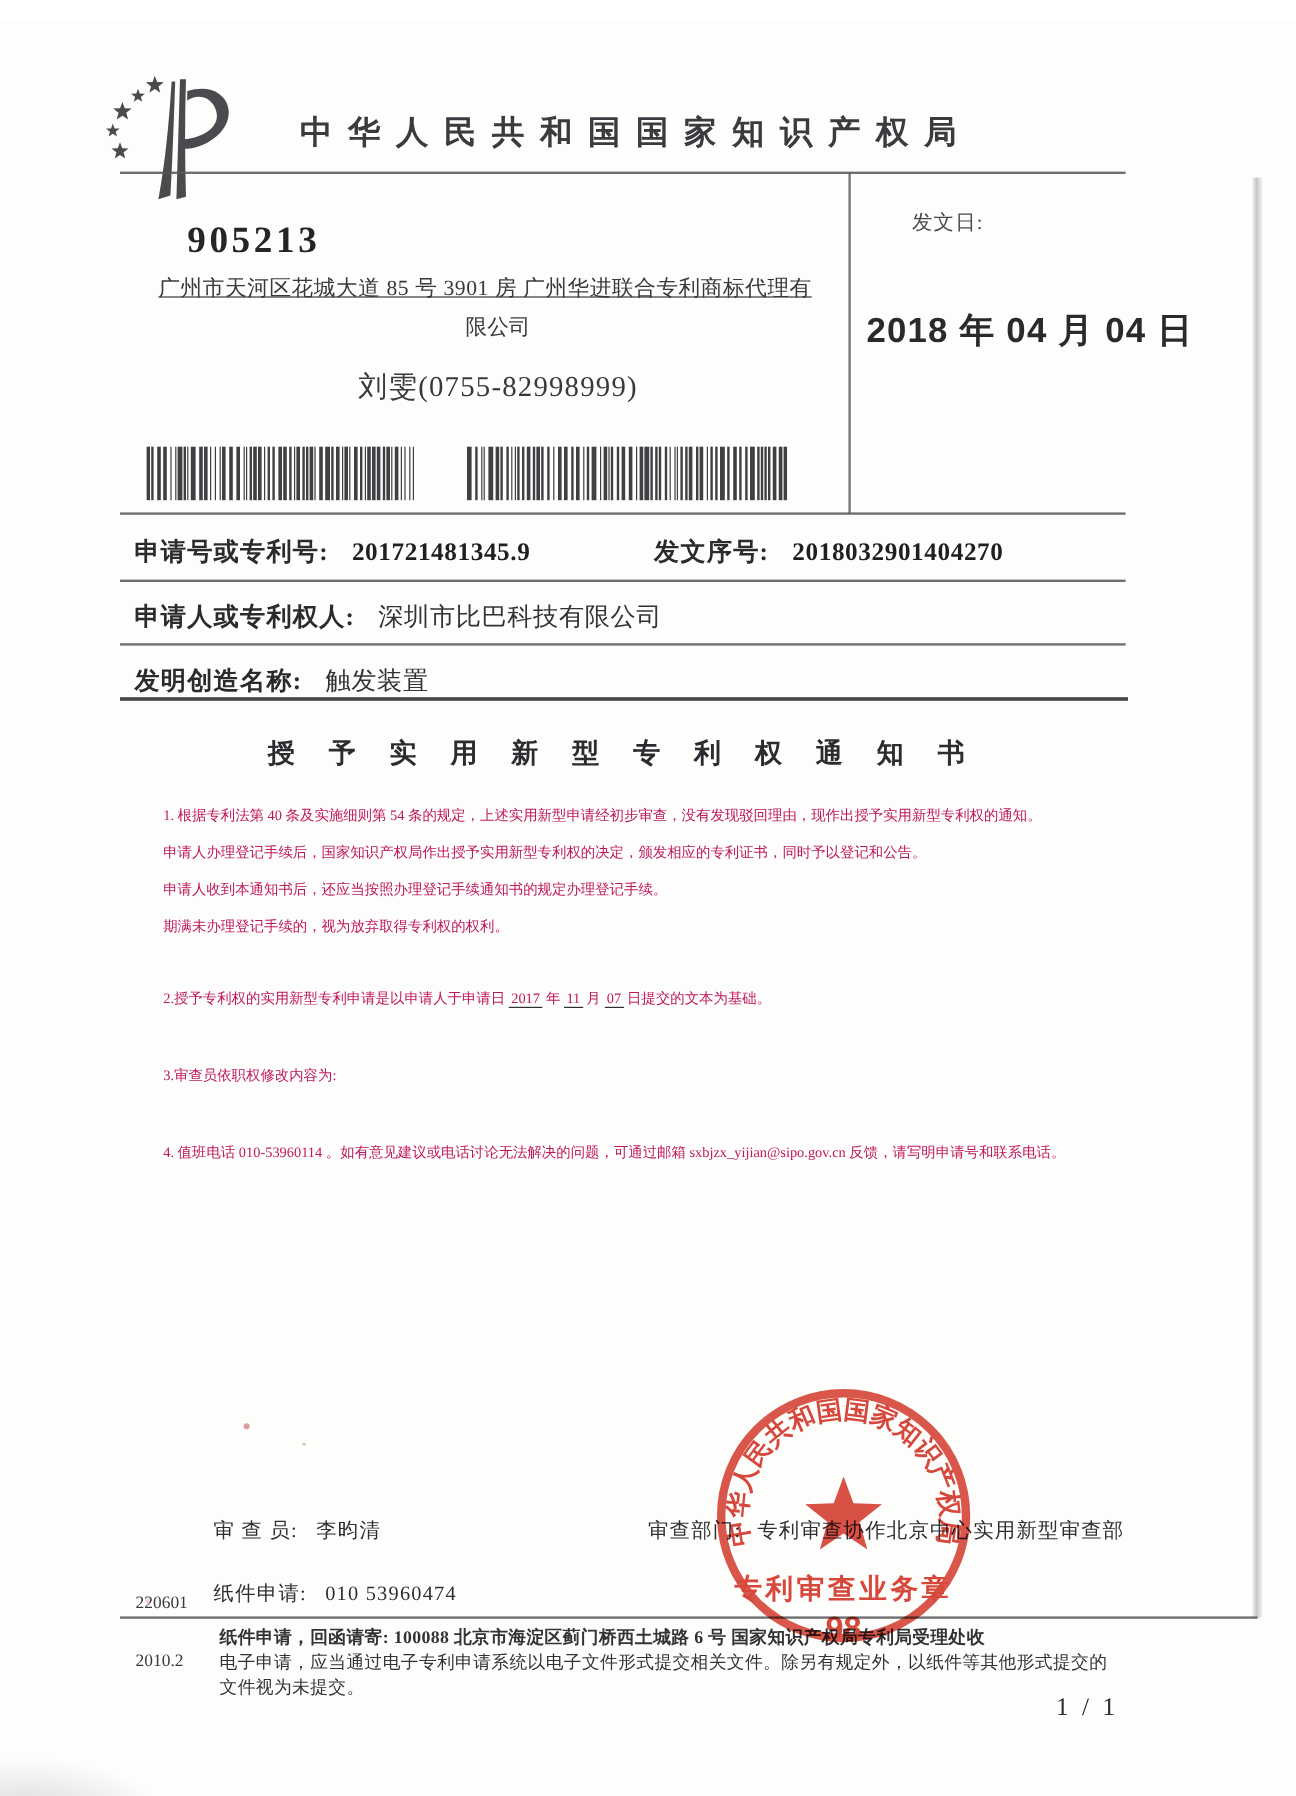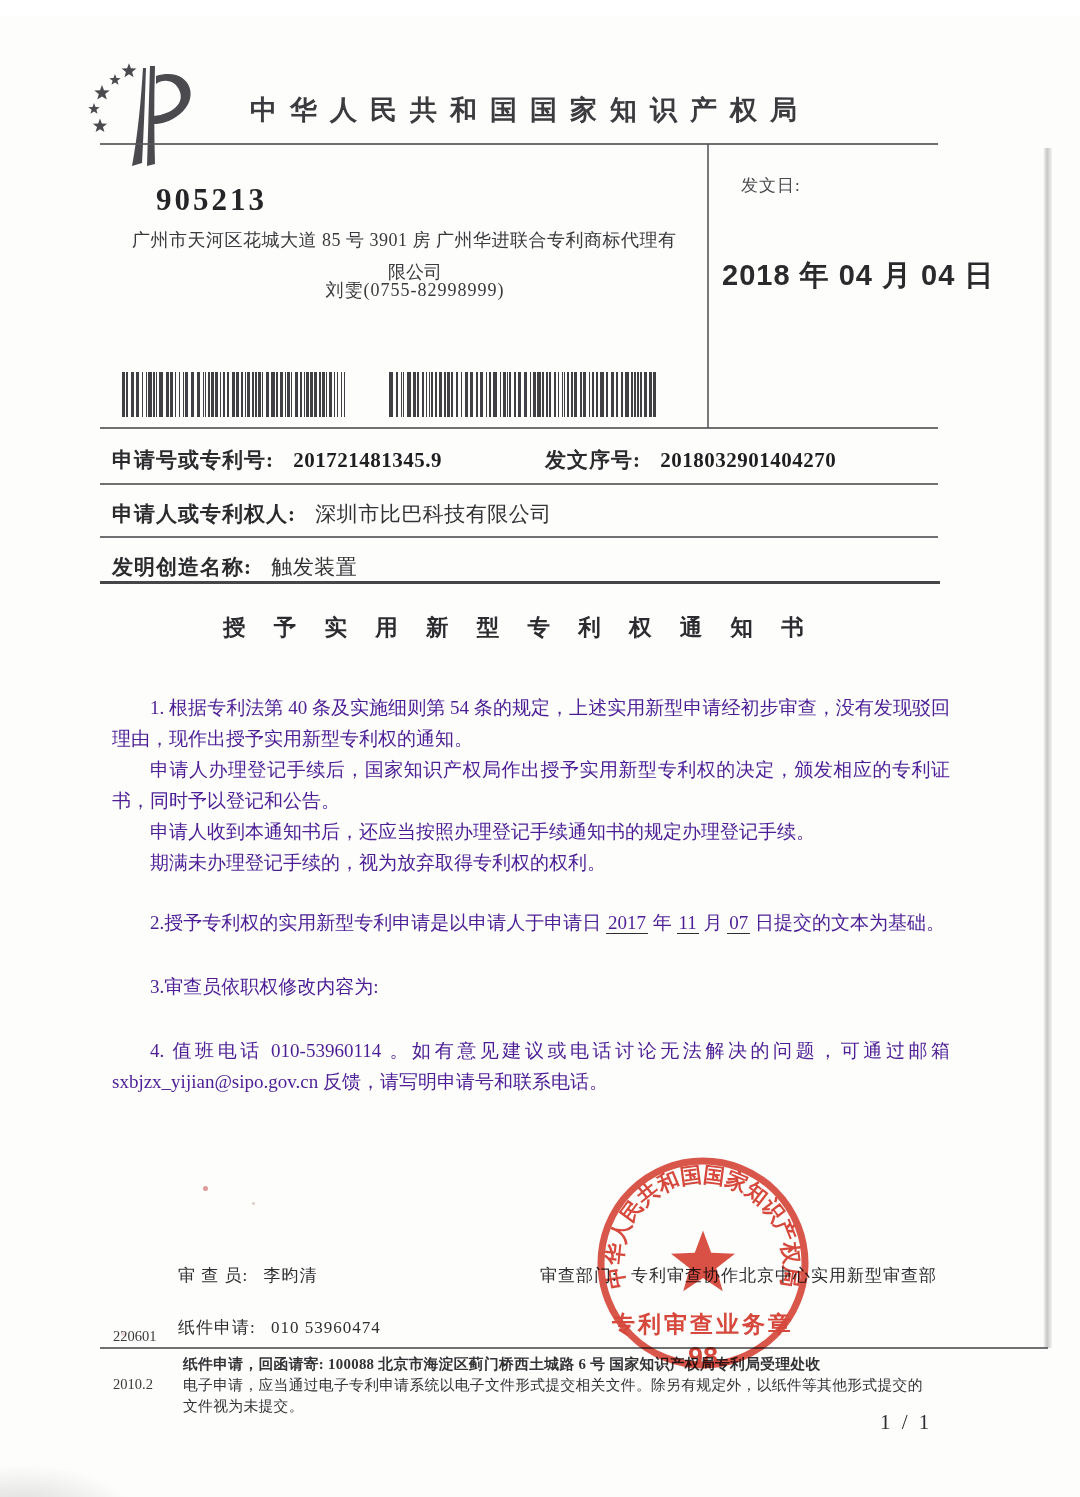--- a/index.html
+++ b/index.html
@@ -12,45 +12,45 @@
   .hdiv{position:absolute;height:2px;background:#57575a;opacity:.85;}
   .hdiv.thick{height:3px;background:#3c3c3f;opacity:.95;}
   .vdiv{position:absolute;width:2px;background:#57575a;opacity:.8;}
 
   .org-title{
     left:200px;top:76px;width:660px;text-align:center;
     font-family:"Liberation Sans","DejaVu Sans",sans-serif;
     font-size:27px;font-weight:700;letter-spacing:13px;color:#3b3b3f;white-space:nowrap;
   }
   .postal{left:156px;top:166px;font-size:31px;font-weight:700;letter-spacing:3px;color:#252527;}
-  .addr1{left:132px;top:212px;width:566px;font-size:18px;color:#39393c;letter-spacing:.5px;white-space:nowrap;}
+  .addr1{left:132px;top:212px;width:566px;font-size:18px;color:#39393c;letter-spacing:.5px;white-space:nowrap;text-decoration:underline;}
   .addr2{left:132px;top:244px;width:566px;text-align:center;font-size:18px;color:#39393c;}
-  .addr3{left:132px;top:262px;width:566px;text-align:center;font-size:18px;color:#39393c;letter-spacing:1px;}
-
-  .issue-label{left:741px;top:158px;font-size:17px;color:#4a4a4e;letter-spacing:1px;text-align:center;}
+  .addr3{left:132px;top:290px;width:566px;text-align:center;font-size:24px;color:#39393c;letter-spacing:1px;}
+
+  .issue-label{left:760px;top:158px;font-size:17px;color:#4a4a4e;letter-spacing:1px;text-align:center;}
   .issue-value{
     left:722px;top:240px;font-size:29px;font-weight:700;color:#2a2a2d;
     font-family:"Liberation Sans","DejaVu Sans",sans-serif;letter-spacing:1px;white-space:nowrap;
   }
 
   .barcode{position:absolute;top:356px;height:45px;overflow:hidden;}
   .barcode i{position:absolute;top:0;bottom:0;background:#26262a;opacity:.88;}
 
   .frow{position:absolute;font-size:21px;white-space:nowrap;}
   .flabel{font-weight:600;color:#2b2b2e;letter-spacing:1px;}
   .fvalue{font-weight:700;color:#1f1f22;margin-left:14px;letter-spacing:.5px;}
   .fvalue.normal{font-weight:400;color:#333336;}
 
   .notice-title{
     left:100px;top:596px;width:838px;text-align:center;
     font-family:"Liberation Sans","DejaVu Sans",sans-serif;
     font-size:22.5px;font-weight:700;letter-spacing:11px;color:#2c2c30;white-space:nowrap;
   }
 
-  .body-text{left:112px;top:676px;width:838px;font-size:19px;line-height:31px;color:#4c1d95;text-align:justify;}
+  .body-text{left:112px;top:648px;width:838px;font-size:12px;line-height:31px;color:#be185d;text-align:justify;}
   .body-text p{margin:0;text-indent:2em;}
   .body-text .mt1{margin-top:29px;}
   .body-text .mt2{margin-top:33px;}
   .body-text .mt3{margin-top:46px;}
   .uline{border-bottom:1.5px solid #2f2f32;padding:0 2px;}
 
   .sig{position:absolute;font-size:17px;color:#2f2f32;white-space:nowrap;letter-spacing:1px;}
 
   .footer-code{position:absolute;left:113px;font-size:14.5px;color:#3a3a3d;}
   .footer-line{position:absolute;left:183px;font-size:14.8px;color:#333336;letter-spacing:.3px;white-space:nowrap;}

